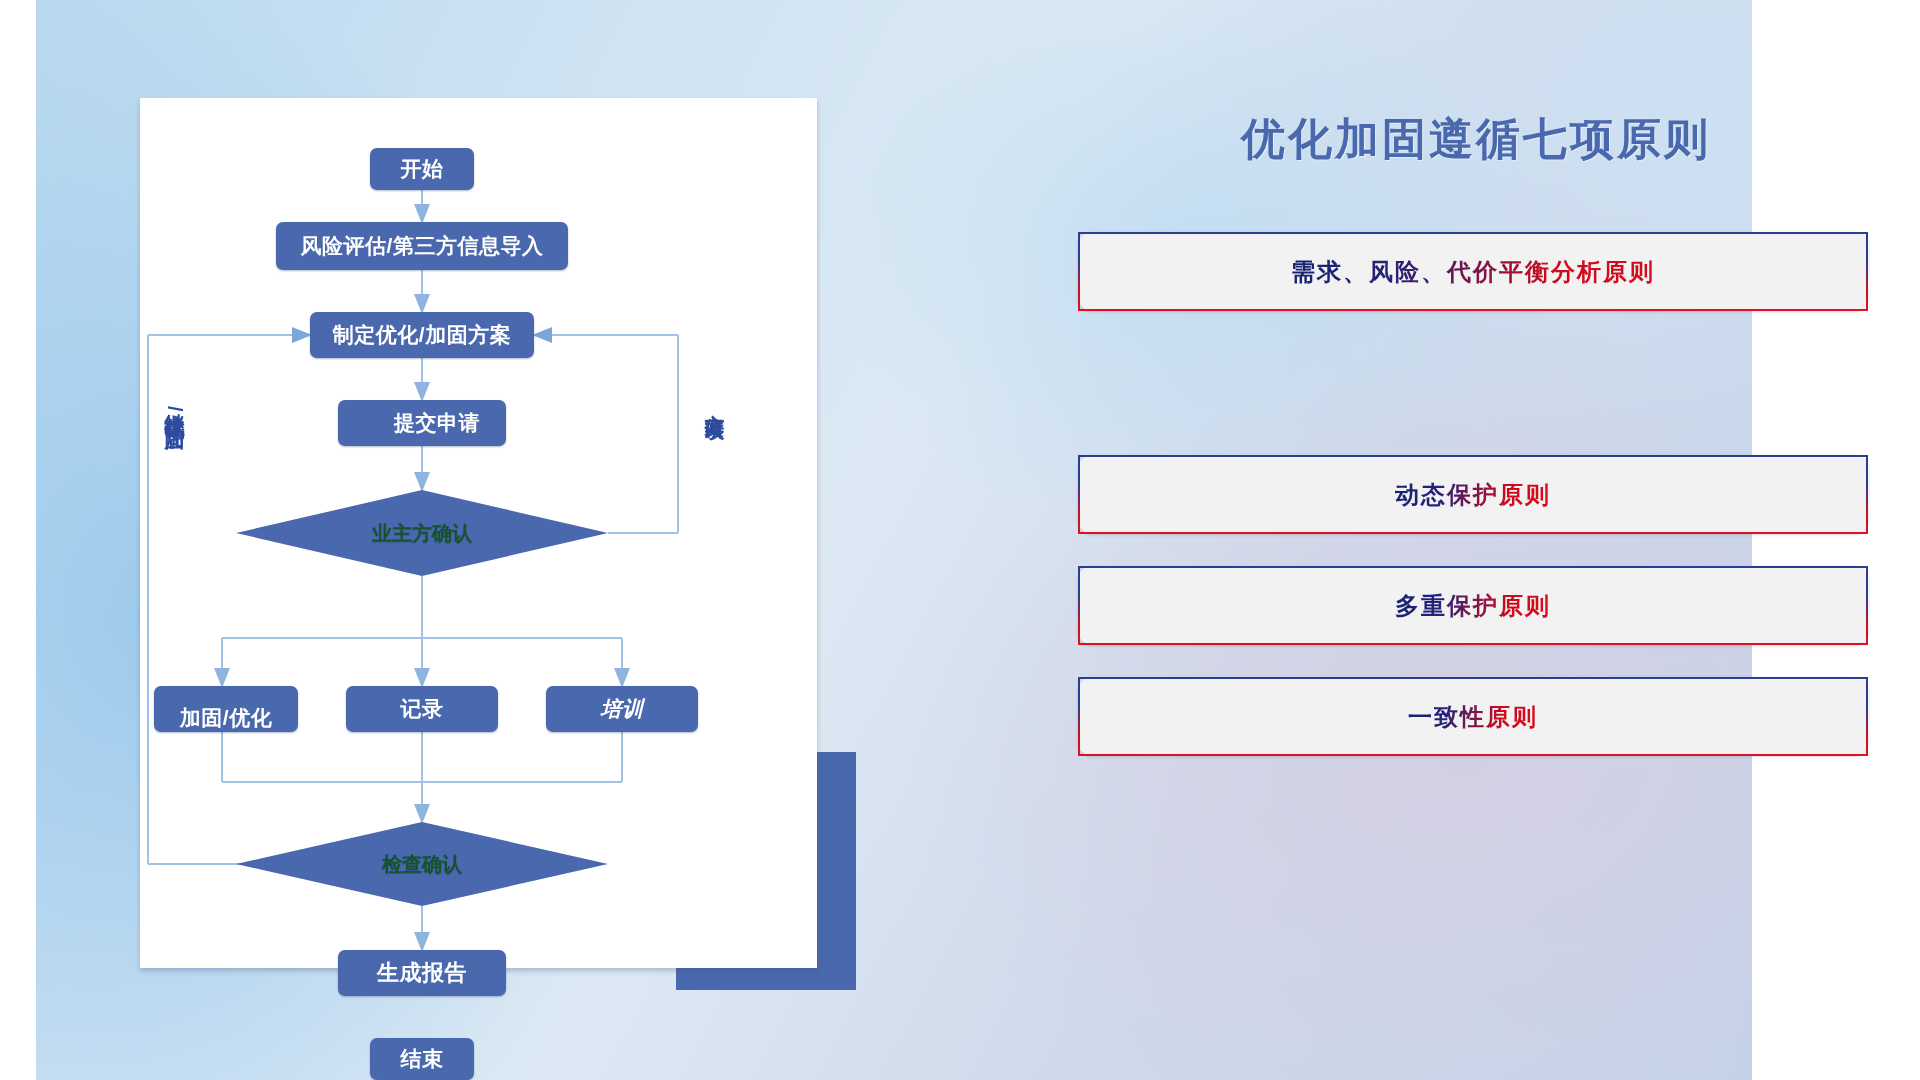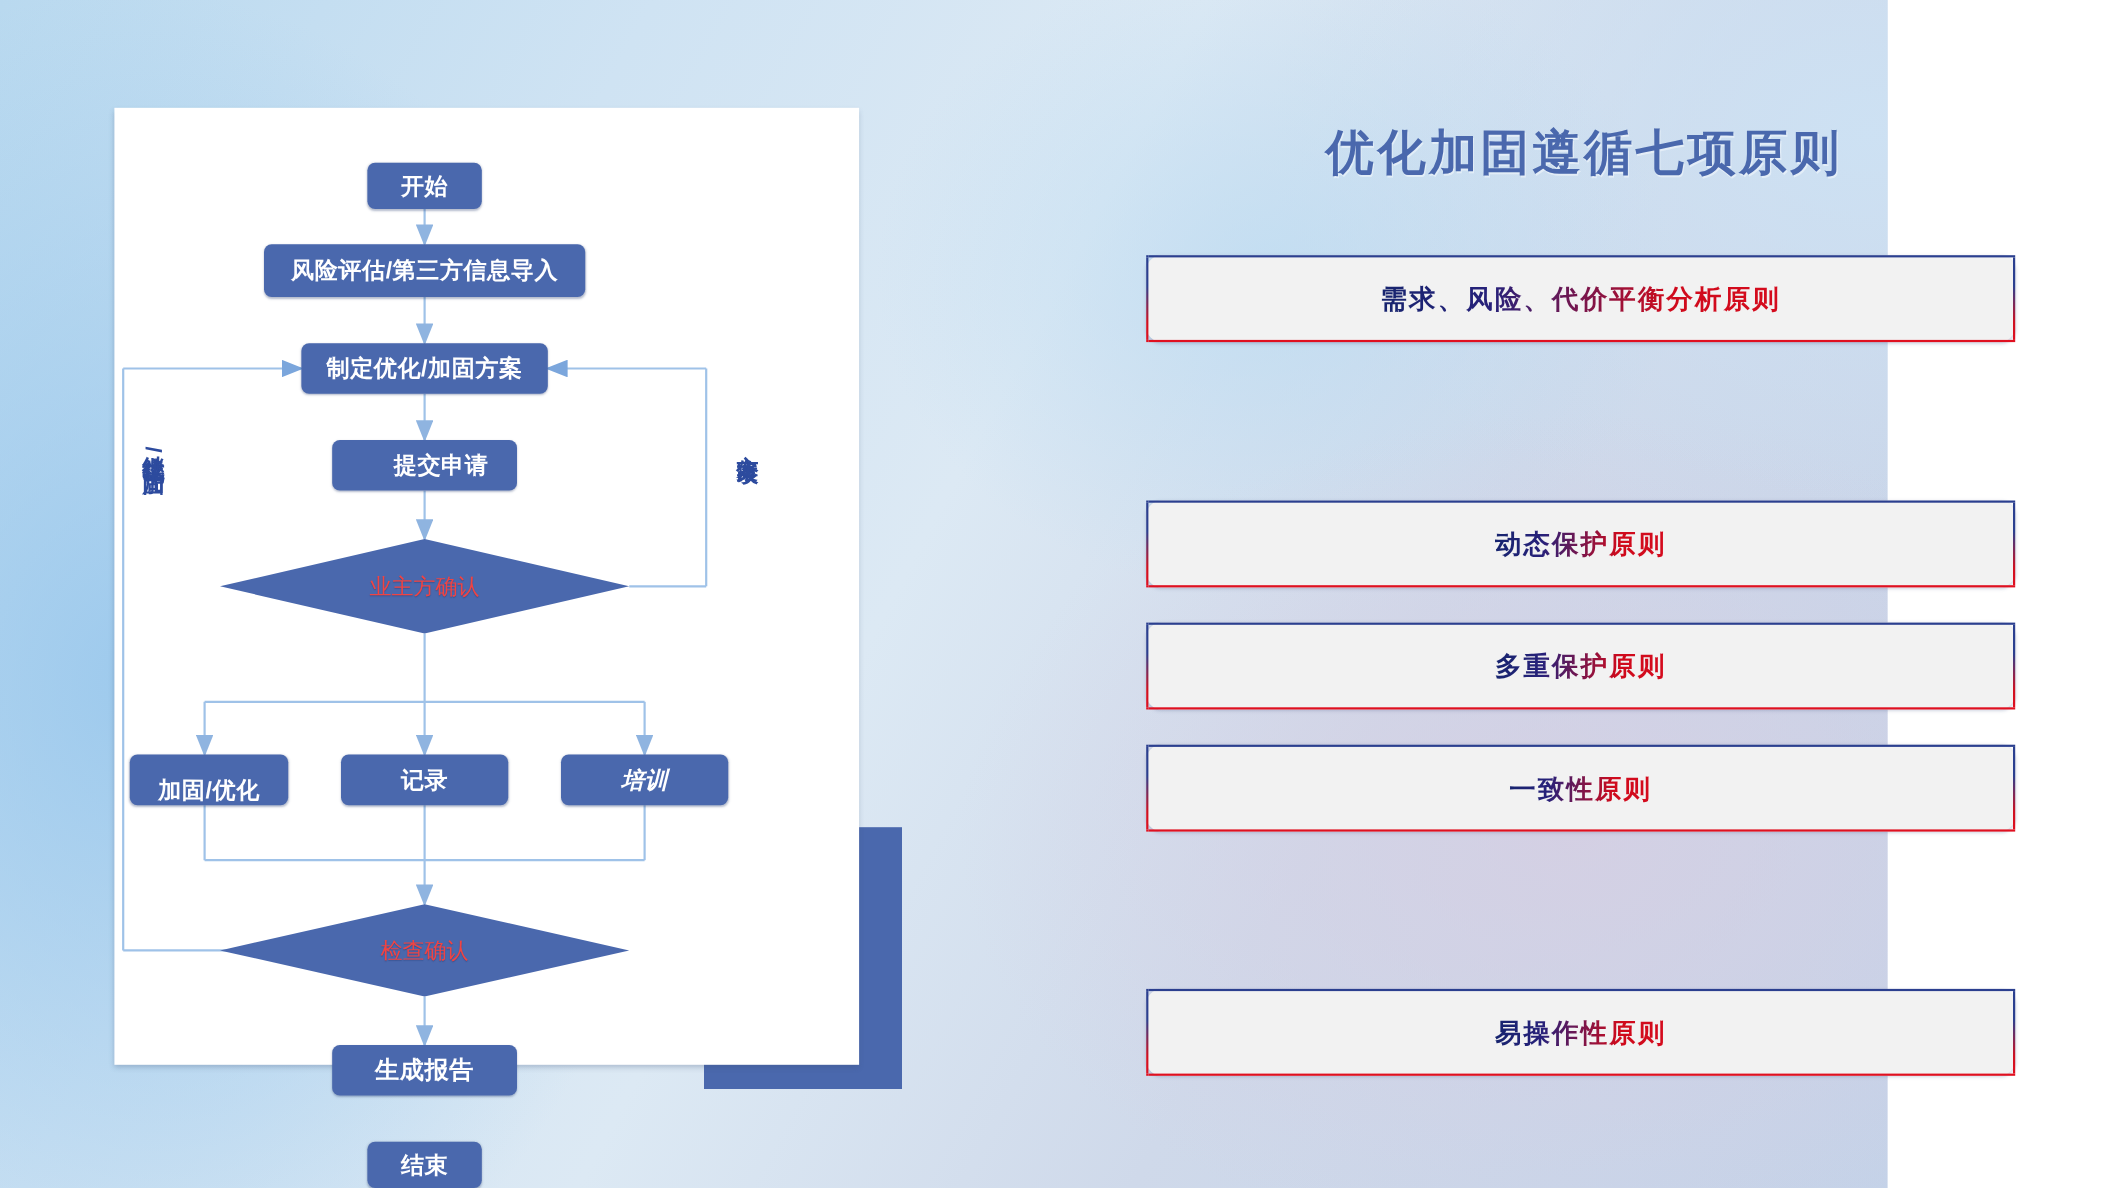--- a/index.html
+++ b/index.html
@@ -14,20 +14,21 @@
   #slide {
     position: relative;
     width: 1716px;
     height: 1080px;
     background:
       radial-gradient(ellipse 900px 620px at 1430px 760px, rgba(214,206,226,0.80) 0%, rgba(214,206,226,0.0) 62%),
       radial-gradient(ellipse 520px 420px at 1160px 250px, rgba(186,219,242,0.70) 0%, rgba(186,219,242,0) 70%),
       radial-gradient(ellipse 700px 900px at 120px 620px, rgba(150,198,236,0.85) 0%, rgba(150,198,236,0) 70%),
       radial-gradient(ellipse 760px 520px at 1700px 120px, rgba(205,226,244,0.9) 0%, rgba(205,226,244,0) 72%),
       linear-gradient(118deg, #b9d9ef 0%, #cfe3f3 26%, #dce9f4 48%, #cfd9ea 70%, #c4d2e8 100%);
+    margin-left: 36px;
   }
 
   
   #plate {
     position: absolute;
     left: 640px; top: 752px;
     width: 180px; height: 238px;
     background: #4a68ad;
   }
   #plate2 {
@@ -59,21 +60,21 @@
     justify-content: center;
     white-space: nowrap;
     letter-spacing: .5px;
     box-shadow: 0 1px 2px rgba(40,60,110,.35);
   }
   .diamond-wrap { position: absolute; }
   .diamond-wrap .dlabel {
     position: absolute;
     inset: 0;
     display: flex; align-items: center; justify-content: center;
-    color: #ef4444; font-weight: normal; white-space: nowrap;
+    color: #14532d; font-weight: bold; white-space: nowrap;
     text-shadow: 0 1px 1px rgba(30,50,100,.4);
   }
   .vlabel {
     position: absolute;
     writing-mode: vertical-rl;
     color: #2d4b9e;
     font-weight: bold;
     letter-spacing: 2px;
     white-space: nowrap;
   }
@@ -245,18 +246,15 @@
 
     <div class="principle" style="top:566px;">
       <span class="principle-text">多重保护原则</span>
     </div>
 
     <div class="principle" style="top:677px;">
       <span class="principle-text">一致性原则</span>
     </div>
 
 
-    <div class="principle" style="top:899px;">
-      <span class="principle-text">易操作性原则</span>
-    </div>
 
   </div>
 </div>
 
 </body></html>

